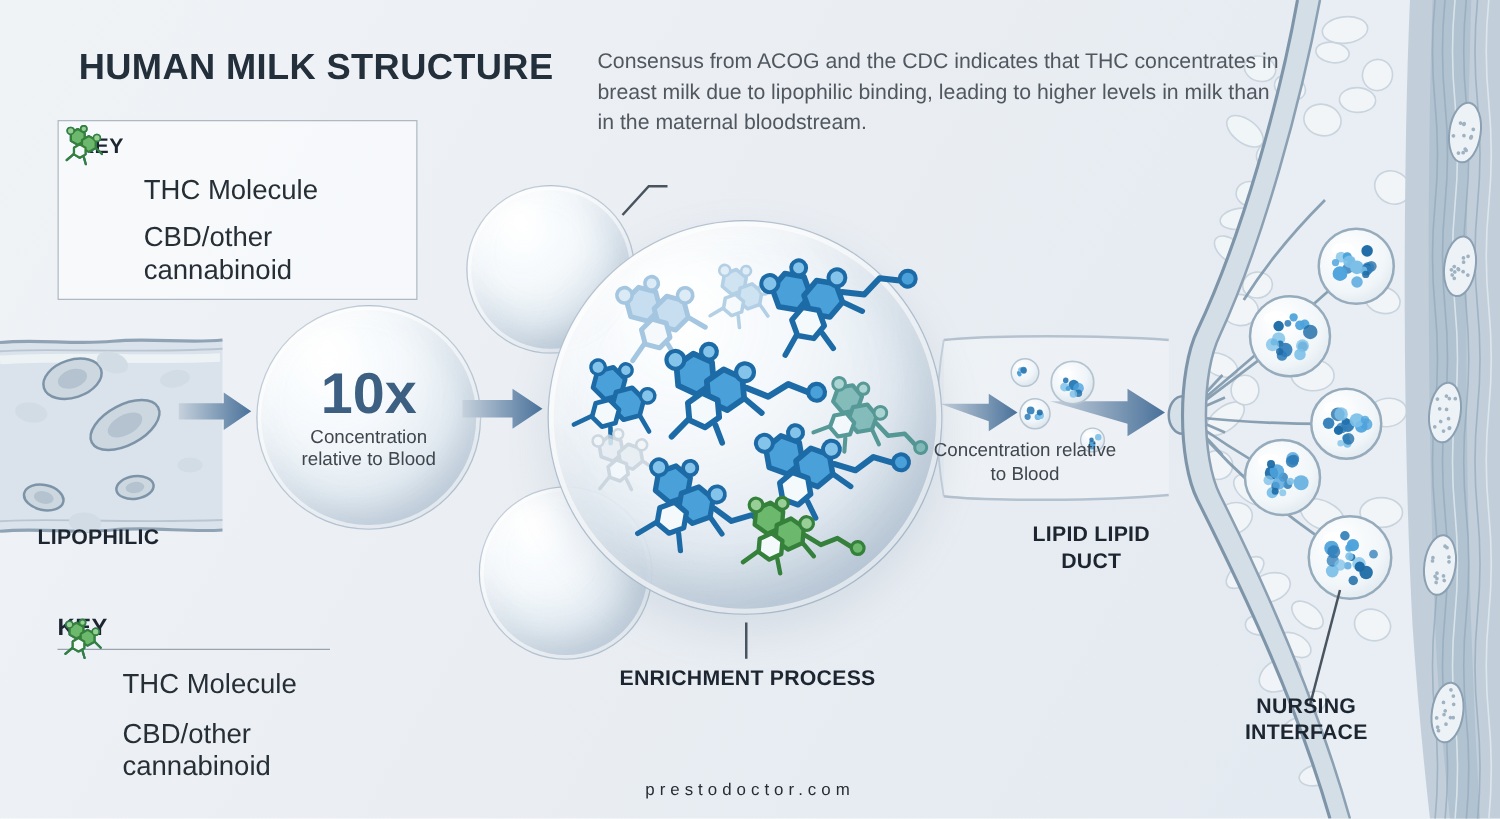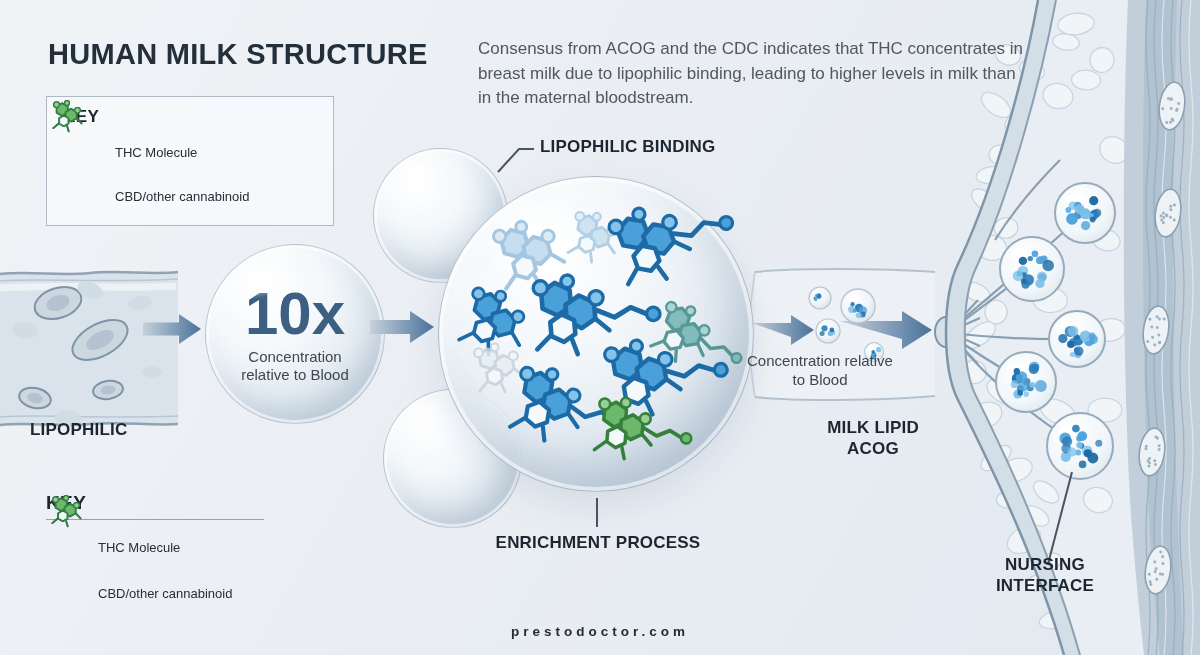--- a/index.html
+++ b/index.html
@@ -16,39 +16,39 @@
     background:radial-gradient(ellipse at center, rgba(255,255,255,.95), rgba(255,255,255,0) 70%);transform:rotate(-18deg);}
   #sphere{position:absolute;left:438px;top:176px;width:314px;height:314px;border-radius:50%;z-index:2;
     background:radial-gradient(circle at 34% 26%, rgba(255,255,255,.97) 0%, rgba(244,248,251,.93) 30%, rgba(226,234,241,.88) 58%, rgba(203,215,226,.92) 80%, rgba(178,193,206,.96) 100%);
     border:1px solid rgba(140,160,180,.6);
     box-shadow:inset 0 0 0 4px rgba(255,255,255,.55), inset -16px -22px 46px rgba(140,162,184,.42), inset 10px 12px 20px rgba(255,255,255,.85), 0 14px 34px rgba(110,135,160,.16);}
   #sphere::before{content:"";position:absolute;left:13%;top:7%;width:38%;height:24%;border-radius:50%;
     background:radial-gradient(ellipse at center, rgba(255,255,255,.95), rgba(255,255,255,0) 72%);transform:rotate(-16deg);}
   #sphere-svg{z-index:3;}
   #front-svg{z-index:4;pointer-events:none;}
   .txt{position:absolute;z-index:5;}
-  #title{left:48px;top:38px;font-size:29px;font-weight:800;color:#232f3b;letter-spacing:.3px;}
+  #title{left:63px;top:38px;font-size:29px;font-weight:800;color:#232f3b;letter-spacing:.3px;}
   #intro{left:478px;top:37px;width:548px;font-size:17px;line-height:1.45;color:#50575f;}
   .label{font-weight:800;color:#1d2630;font-size:17px;line-height:1.22;letter-spacing:.2px;text-align:center;}
   .keybox{position:absolute;left:46px;top:96px;width:256px;padding:10px 14px 10px 16px;z-index:5;
     background:rgba(252,253,255,.62);border:1px solid #aeb9c3;}
   .keyhead{font-weight:800;font-size:17px;color:#1d2630;letter-spacing:.4px;}
   .keyrow{display:flex;align-items:center;gap:12px;margin-top:6px;}
-  .keyrow .klabel{font-size:13px;color:#262e36;}
+  .keyrow .klabel{font-size:22px;color:#262e36;}
   .mol-icon{width:40px;height:38px;display:inline-block;flex:0 0 40px;}
   #key-bottom{position:absolute;left:46px;top:492px;width:250px;z-index:5;}
   #key-bottom .keyhead{font-size:19px;}
   #key-bottom hr{border:none;border-top:1px solid #98a3ae;margin:5px 0 8px 0;width:218px;}
   #key-bottom .keyrow{margin-top:8px;}
   #bubble-10x{left:205px;top:244px;width:178px;height:178px;display:flex;flex-direction:column;
     align-items:center;justify-content:center;text-align:center;z-index:2;}
-  #mult{font-size:60px;font-weight:800;color:#3c5f82;line-height:1;}
+  #mult{font-size:46px;font-weight:800;color:#3c5f82;line-height:1;}
   #mult-cap{width:128px;font-size:15px;color:#3f464e;line-height:1.2;margin-top:4px;}
   #duct-cap{left:745px;top:352px;width:150px;font-size:15px;color:#3f464e;line-height:1.25;text-align:center;}
-  #footer{left:0;top:624px;width:1200px;text-align:center;font-size:13.5px;font-weight:700;
+  #footer{left:0;top:624px;width:1200px;text-align:center;font-size:13.5px;font-weight:400;
     letter-spacing:4px;color:#262c33;}
 </style>
 </head>
 <body>
 
 <div id="stage">
 
   <svg id="bg-svg" width="1200" height="655" viewBox="0 0 1200 655">
       <defs>
         <linearGradient id="arrowGrad" x1="0" y1="0" x2="1" y2="0">
@@ -577,19 +577,18 @@
               <circle cx="1" cy="-16" r="3" fill="#97cf97" stroke="#35803a" stroke-width="1.6"></circle>
               <circle cx="14" cy="-7" r="3.4" fill="#97cf97" stroke="#35803a" stroke-width="1.6"></circle>
             </g>
           </svg>
         </span>
       <span class="klabel">CBD/other cannabinoid</span>
     </div>
   </div>
 
   <div class="txt label" style="left:30px;top:420px;width:165px;text-align:left;">LIPOPHILIC</div>
-  <div class="txt label" style="left:540px;top:137px;width:230px;text-align:left;">LIPOPHILIC BINDING</div>
   <div class="txt label" style="left:483px;top:533px;width:230px;">ENRICHMENT PROCESS</div>
-  <div class="txt label" style="left:813px;top:418px;width:120px;">MILK LIPID ACOG</div>
+  <div class="txt label" style="left:813px;top:418px;width:120px;">LIPID LIPID DUCT</div>
   <div class="txt label" style="left:985px;top:555px;width:120px;">NURSING INTERFACE</div>
   <div class="txt" id="duct-cap">Concentration relative to Blood</div>
   <div class="txt" id="footer">prestodoctor.com</div>
 </div>
 
 </body></html>

